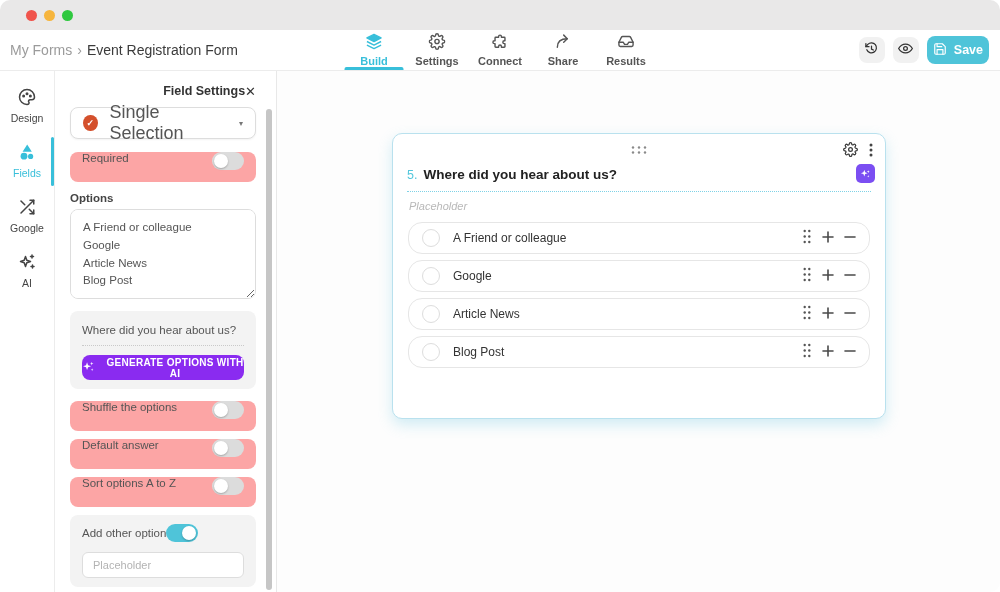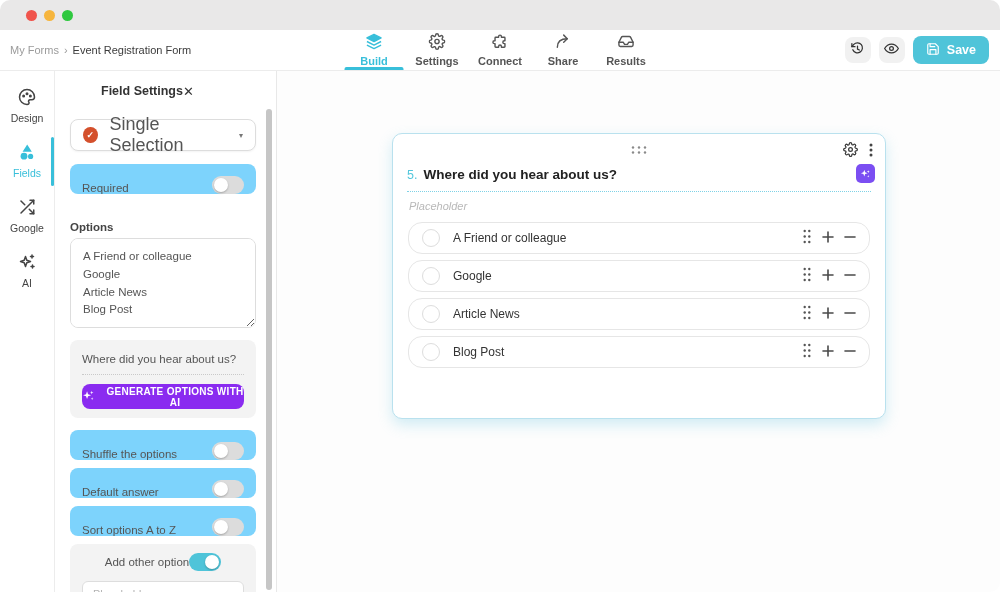--- a/index.html
+++ b/index.html
@@ -6,67 +6,67 @@
   html,body { width:1000px; height:592px; background:#fff; font-family:"Liberation Sans", sans-serif; overflow:hidden; }
   .window { position:relative; width:1000px; height:592px; background:#fff; border-radius:10px; overflow:hidden; }
 
   
   .titlebar { height:30px; background:#e9e8e8; display:flex; align-items:center; padding-left:26px; gap:7px; }
   .light { width:11px; height:11px; border-radius:50%; }
   .light.red { background:#f0544c; } .light.yellow { background:#f6b53d; } .light.green { background:#2fc83f; }
 
   
   .header { height:41px; border-bottom:1px solid #ececec; position:relative; background:#fff; }
-  .breadcrumb { position:absolute; left:10px; top:0; height:100%; display:flex; align-items:center; gap:5px; font-size:11px;justify-content:space-between; }
+  .breadcrumb { position:absolute; left:10px; top:0; height:100%; display:flex; align-items:center; gap:5px; font-size:14px;justify-content:space-between; }
   .crumb-parent,.crumb-sep { color:#9b9b9b; } .crumb-current { color:#3b3b3b; }
   .tabs { position:absolute; left:50%; transform:translateX(-50%); top:0; height:100%; display:flex; }
   .tab { width:63px; height:100%; display:flex; flex-direction:column; align-items:center; justify-content:center; gap:3px; font-size:11px; color:#555; position:relative; cursor:pointer;font-weight:bold; }
   .tab svg { width:17px; height:17px; }
   .tab.active { color:#38bfda; font-weight:bold; }
   .tab.active::after { content:''; position:absolute; bottom:0; left:2px; right:2px; height:3px; background:#38bfda; border-radius:2px 2px 0 0; }
   .header-actions { position:absolute; right:11px; top:0; height:100%; display:flex; align-items:center; gap:8px; }
   .icon-btn { width:26px; height:26px; border-radius:8px; background:#f1f1f1; display:flex; align-items:center; justify-content:center; color:#333; cursor:pointer; }
   .icon-btn svg { width:15px; height:15px; }
-  .save-btn { height:28px; padding:0 13px; background:#4fc4d9; border:none; border-radius:8px; color:#fff; font-weight:bold; font-size:12.5px; display:flex; align-items:center; gap:7px; cursor:pointer; font-family:inherit; }
+  .save-btn { height:28px; padding:0 6px; background:#4fc4d9; border:none; border-radius:8px; color:#fff; font-weight:bold; font-size:12.5px; display:flex; align-items:center; gap:7px; cursor:pointer; font-family:inherit; }
   .save-btn svg { width:14px; height:14px; }
 
   
   .body { display:flex; height:521px; }
 
   
   .rail { width:55px; border-right:1px solid #ececec; padding-top:8px; display:flex; flex-direction:column; }
   .rail-item { width:100%; padding:9px 0 10px; display:flex; flex-direction:column; align-items:center; gap:4px; font-size:10.5px; color:#444; position:relative; cursor:pointer; }
   .rail-item svg { width:18px; height:18px; }
   .rail-item.active { color:#38bfda; }
   .rail-item.active::after { content:''; position:absolute; right:0; top:3px; bottom:3px; width:3px; background:#38bfda; border-radius:2px; }
 
   
   .panel { width:222px; border-right:1px solid #e8e8e8; position:relative; padding:13px 20px 0 15px; overflow:hidden; background:#fff; }
   .panel-scrollbar { position:absolute; right:4px; top:38px; bottom:2px; width:6px; background:#c6c6c6; border-radius:3px; }
-  .panel-header { display:flex; justify-content:flex-start; align-items:center; margin-bottom:21px;padding-left:31px; }
+  .panel-header { display:flex; justify-content:flex-end; align-items:center; margin-bottom:9px;padding-left:31px; }
   .panel-title { font-size:12.5px; color:#333; font-weight:bold; }
   .close-x { font-size:13px; color:#333; cursor:pointer; line-height:1; }
   .type-select { height:32px; background:#fff; border:1px solid #ddd; border-radius:8px; box-shadow:0 1px 2px rgba(0,0,0,.05); display:flex; align-items:center; padding:0 12px; gap:12px; margin-bottom:13px; cursor:pointer; }
   .check-badge { width:16px; height:16px; border-radius:50%; background:#d4502c; color:#fff; display:flex; align-items:center; justify-content:center; font-size:9px; font-weight:bold; }
   .type-label { font-size:18px; color:#555; }
   .type-chev { margin-left:auto; font-size:8px; color:#777; }
-  .setting-row { background:#7dd3fc; border-radius:8px; height:30px; display:flex; align-items:flex-end; justify-content:space-between; padding:0 12px; margin-bottom:8px; }
+  .setting-row { background:#fca5a5; border-radius:8px; height:30px; display:flex; align-items:flex-start; justify-content:space-between; padding:0 12px; margin-bottom:8px; }
   .setting-label { font-size:11.5px; color:#555; }
   .toggle { width:32px; height:18px; border-radius:9px; background:#dcdcdc; position:relative; flex:none; cursor:pointer; }
   .toggle::after { content:''; position:absolute; width:14px; height:14px; border-radius:50%; background:#fff; top:2px; left:2px; box-shadow:0 1px 2px rgba(0,0,0,.25); }
   .toggle.on { background:#4fc4d9; }
   .toggle.on::after { left:auto; right:2px; }
-  .options-label { font-size:11.5px; color:#444; font-weight:bold; margin:27px 0 5px; }
+  .options-label { font-size:11.5px; color:#444; font-weight:bold; margin:10px 0 5px; }
   .options-area { width:100%; height:90px; border:1px solid #ddd; border-radius:8px; padding:9px 12px; font-family:"Liberation Sans", sans-serif; font-size:11.5px; line-height:1.55; color:#555; resize:vertical; background:#fff; }
   .ai-card { background:#f3f3f3; border-radius:8px; padding:9px 12px 9px; margin:8px 0 12px; }
   .ai-question { font-size:11.5px; color:#555; padding:4px 0 9px; border-bottom:1px dotted #c9c9c9; margin-bottom:9px; }
   .ai-btn { width:100%; height:25px; background:#8a2bf0; border:none; border-radius:8px; color:#fff; display:flex; align-items:center; justify-content:center; gap:11px; font-size:10px; font-weight:bold; letter-spacing:.3px; cursor:pointer; font-family:inherit; }
   .ai-btn svg { width:13px; height:13px; }
   .other-card { background:#f3f3f3; border-radius:8px; padding:6px 12px 9px; margin-bottom:8px; }
-  .other-top { display:flex; justify-content:center; align-items:center; height:24px; margin-bottom:7px; }
+  .other-top { display:flex; justify-content:flex-start; align-items:center; height:24px; margin-bottom:7px; }
   .other-input { width:100%; height:26px; border:1px solid #ddd; border-radius:6px; padding:0 10px; font-size:11px; color:#555; background:#fff; font-family:inherit; }
   .other-input::placeholder { color:#b3b3b3; }
 
   
   .canvas { flex:1; background:#fdfdfd; position:relative; }
   .qcard { position:absolute; left:115px; top:62px; width:494px; height:286px; background:#fff; border:1px solid #b9e1ee; border-radius:10px; box-shadow:0 6px 14px rgba(110,200,225,.3); padding:8px 14px 0; }
   .qcard-top { height:16px; display:flex; align-items:center; justify-content:center; position:relative; }
   .qcard-top-right { position:absolute; right:-2px; top:0; display:flex; align-items:center; gap:11px; color:#3a3a3a; }
   .qcard-top-right svg { cursor:pointer; }
   .drag-h { cursor:grab; display:flex; }

